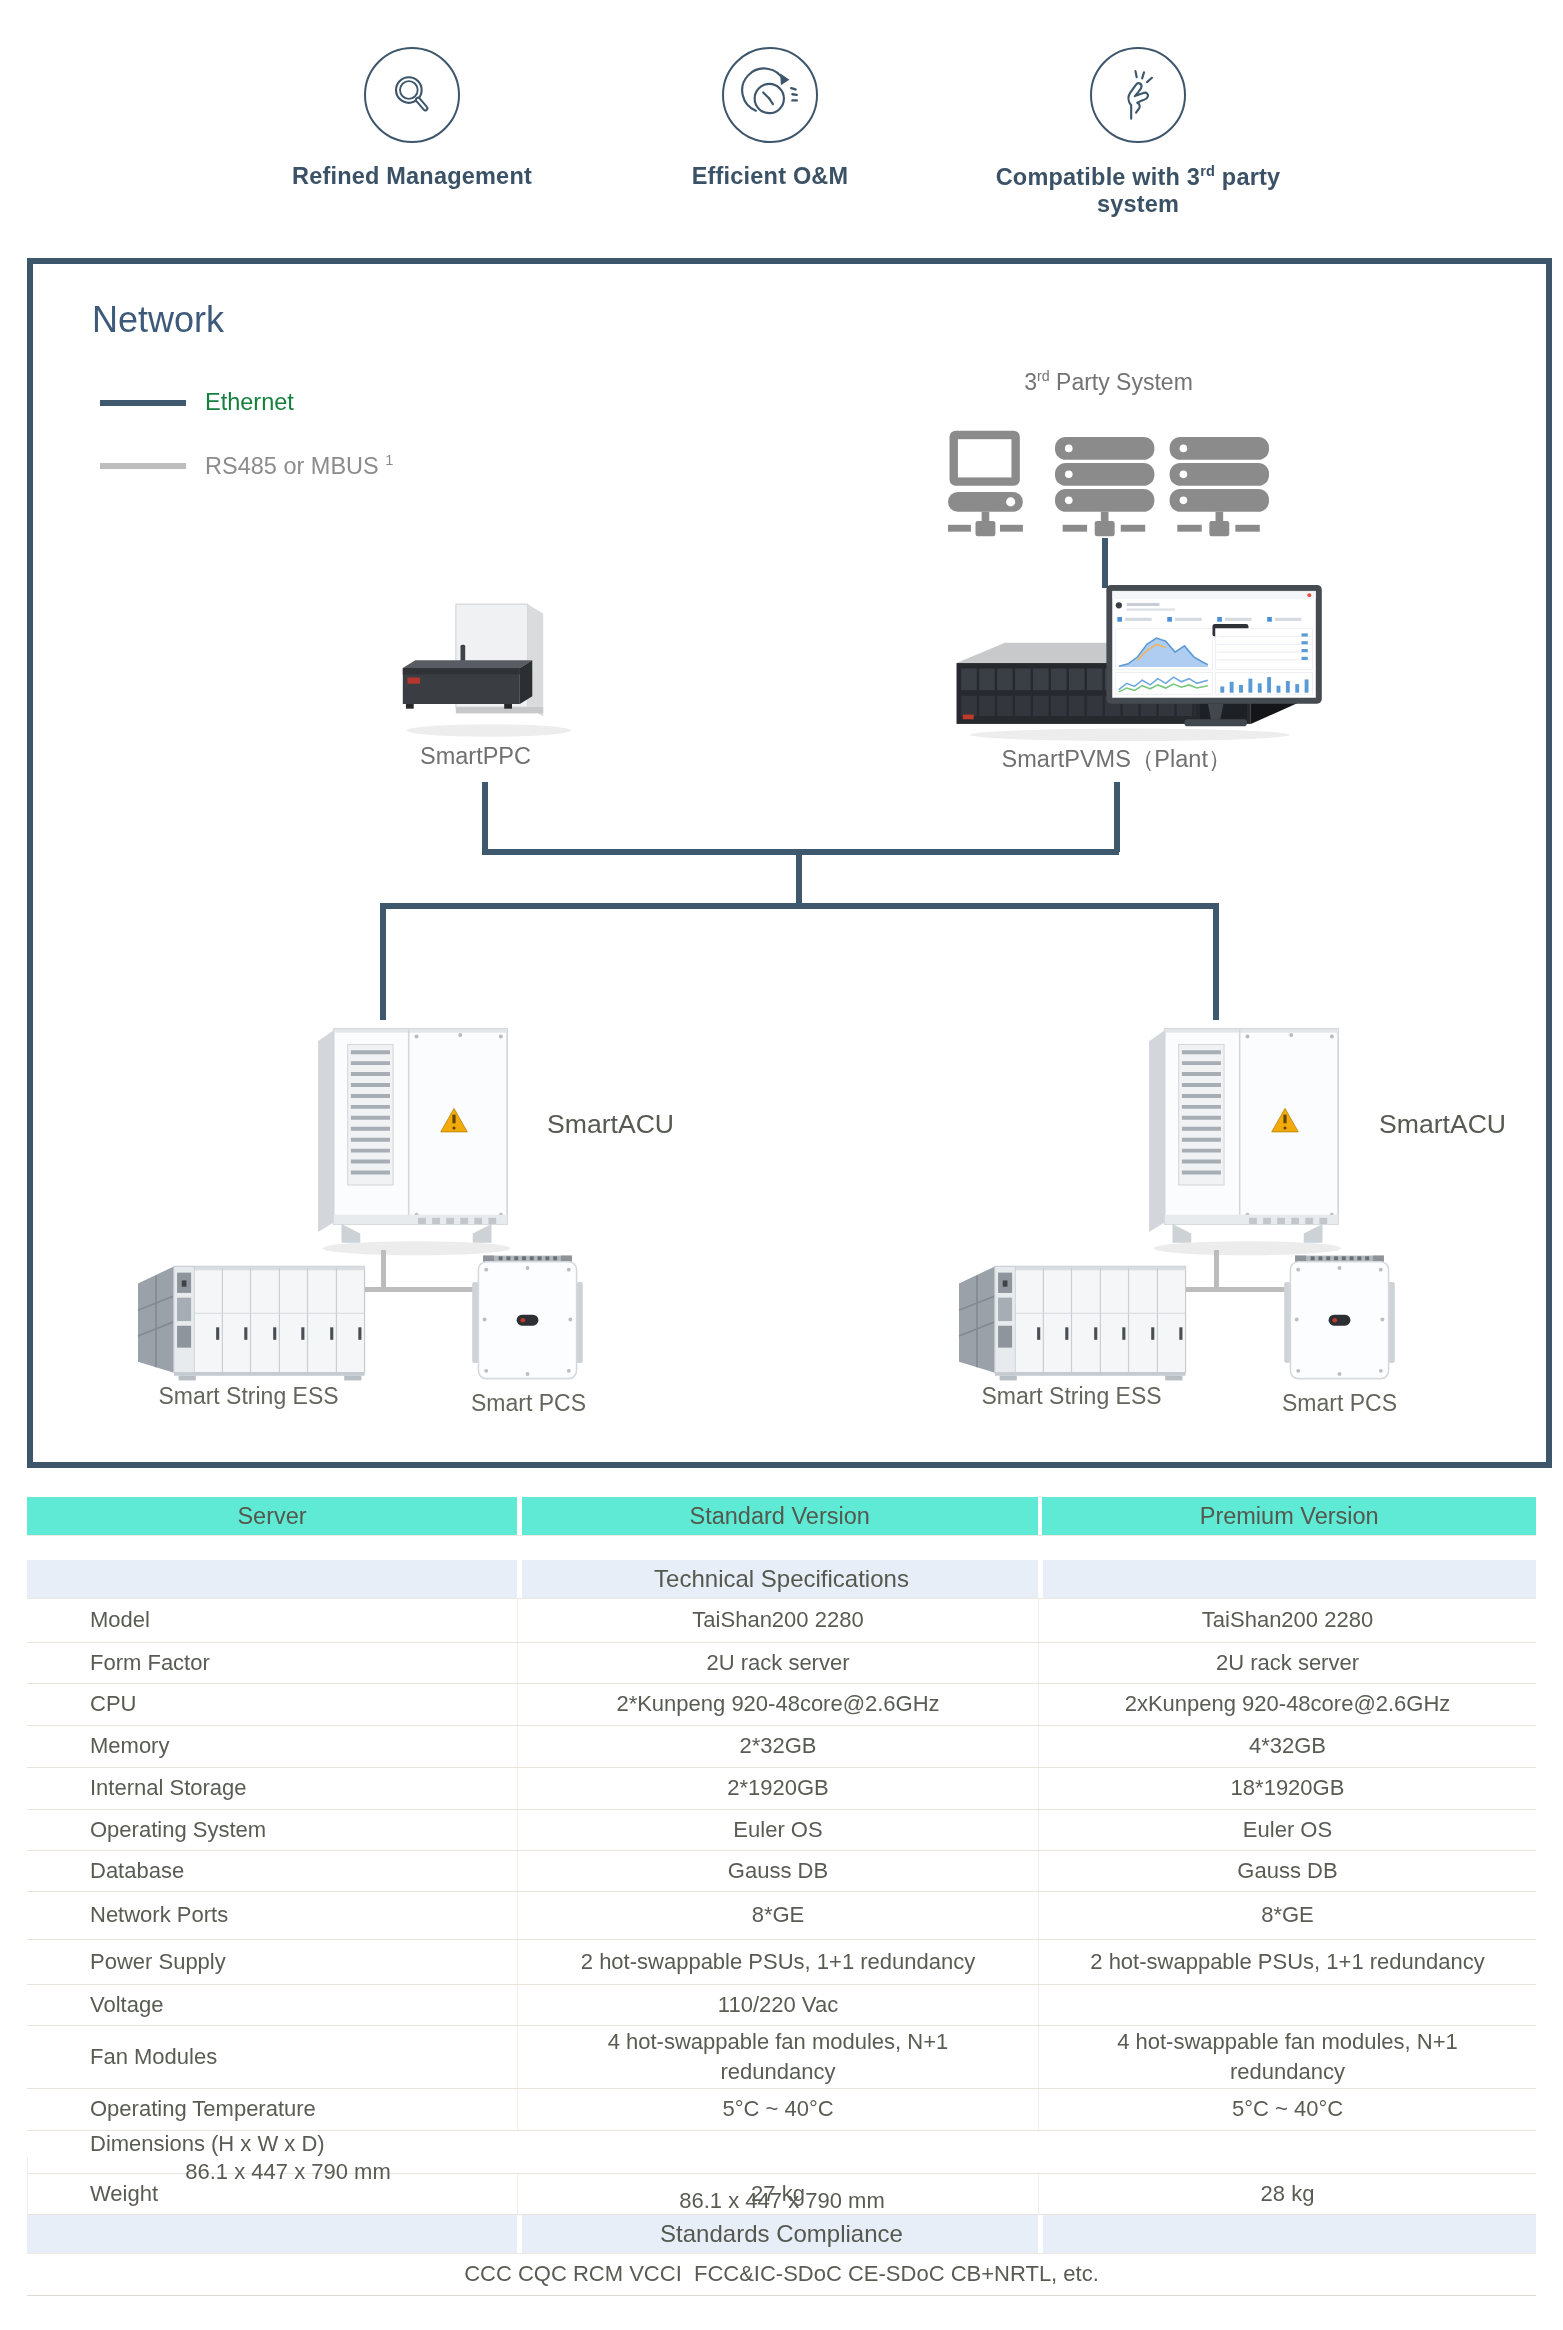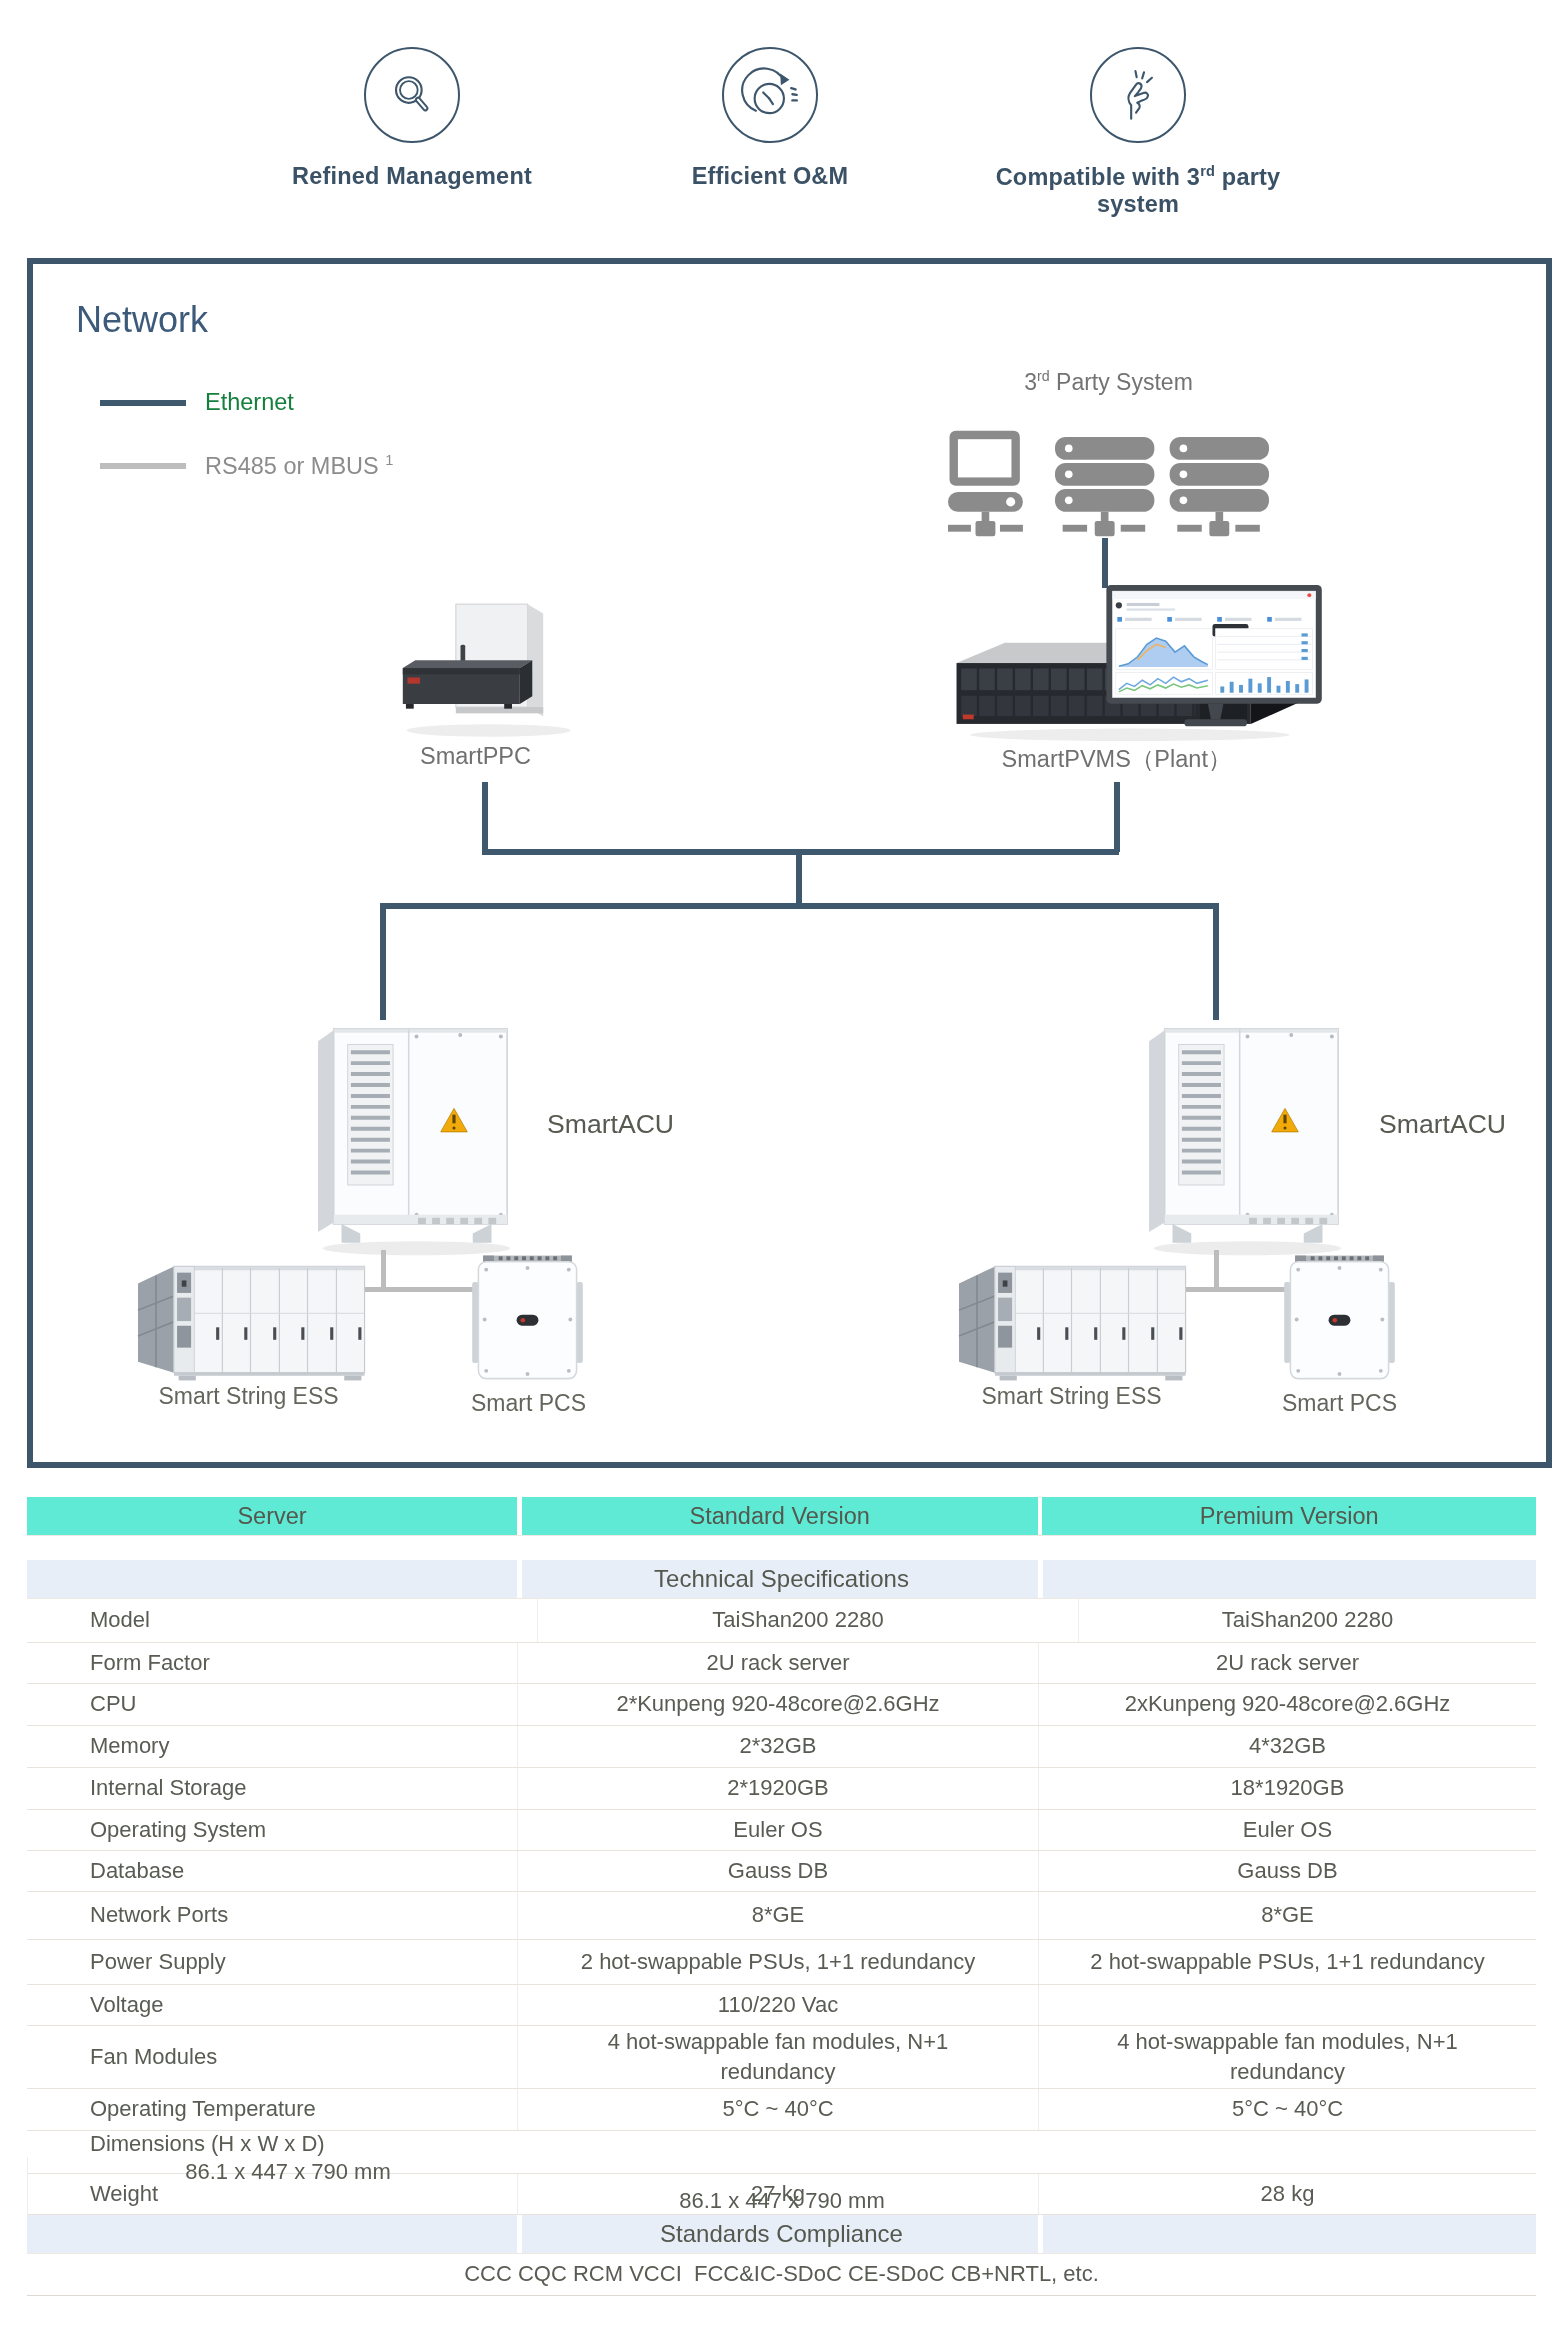--- a/index.html
+++ b/index.html
@@ -11,21 +11,21 @@
   .feature{position:absolute;top:47px;width:344px;text-align:center;}
   .feature .ring{width:92px;height:92px;border:2.3px solid #3d566b;border-radius:50%;
                  margin:0 auto;display:flex;align-items:center;justify-content:center;}
   .feature .ring svg{width:61px;height:61px;}
   .feature .cap{margin-top:20.3px;font-size:23.5px;font-weight:600;color:#3a5166;letter-spacing:0.2px;}
   sup{font-size:.62em;}
 
   
   .net-box{position:absolute;left:27px;top:258px;width:1525px;height:1210px;
            border:6.3px solid #3d566c;box-sizing:border-box;background:#ffffff;}
-  .net-title{position:absolute;left:76px;top:299px;font-size:36px;font-weight:500;color:#3d5a7a;}
+  .net-title{position:absolute;left:92px;top:299px;font-size:36px;font-weight:500;color:#3d5a7a;}
   .legend-line{position:absolute;height:5.5px;width:86px;}
   .legend-text{position:absolute;font-size:23.5px;color:#15803d;}
 
   .node-label{position:absolute;text-align:center;font-size:23.5px;color:#707070;}
   .node-label.gray3p{font-size:23px;color:#737373;}
   .node-label.acu{font-size:26.6px;color:#565a50;text-align:left;}
   .node-label.devsm{font-size:23px;color:#63665c;}
 
   
   .ln{position:absolute;background:#3e586e;}
@@ -515,21 +515,21 @@
   </div>
   <div class="t-gap"></div>
   <div class="t-band">
     <div class="bandbg b1"></div>
     <div class="bandbg b2"></div>
     <div class="bandbg b3"></div>
     <div class="bandtitle">Technical Specifications</div>
   </div>
 
   <div>
-      <div class="t-row" style="height: 44px; gap: 20px;">
+      <div class="t-row" style="height: 44px;">
         <div class="c lab">Model</div>
         <div class="c val">TaiShan200 2280</div>
         <div class="c val">TaiShan200 2280</div>
       </div>
       <div class="t-row" style="height: 41px;">
         <div class="c lab">Form Factor</div>
         <div class="c val">2U rack server</div>
         <div class="c val">2U rack server</div>
       </div>
       <div class="t-row" style="height: 42px;">

